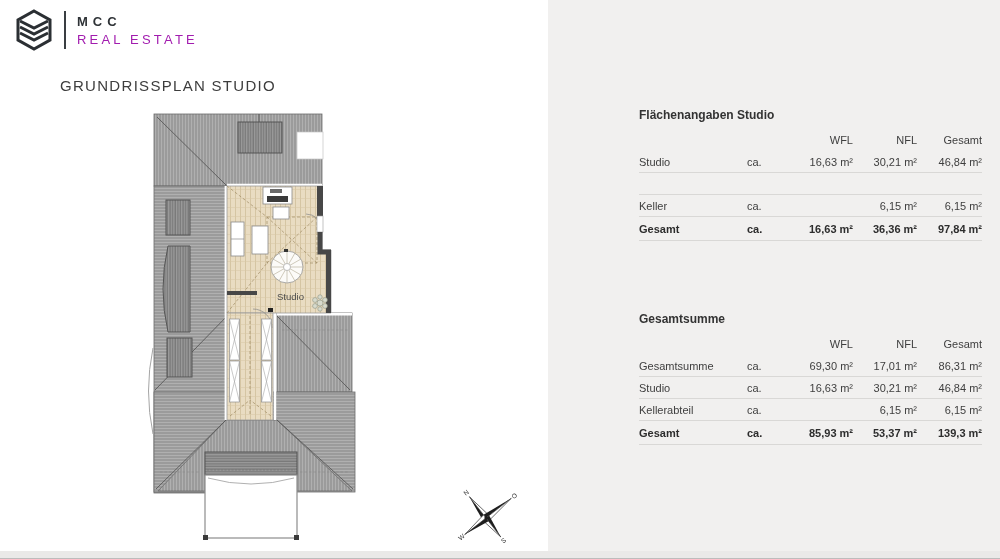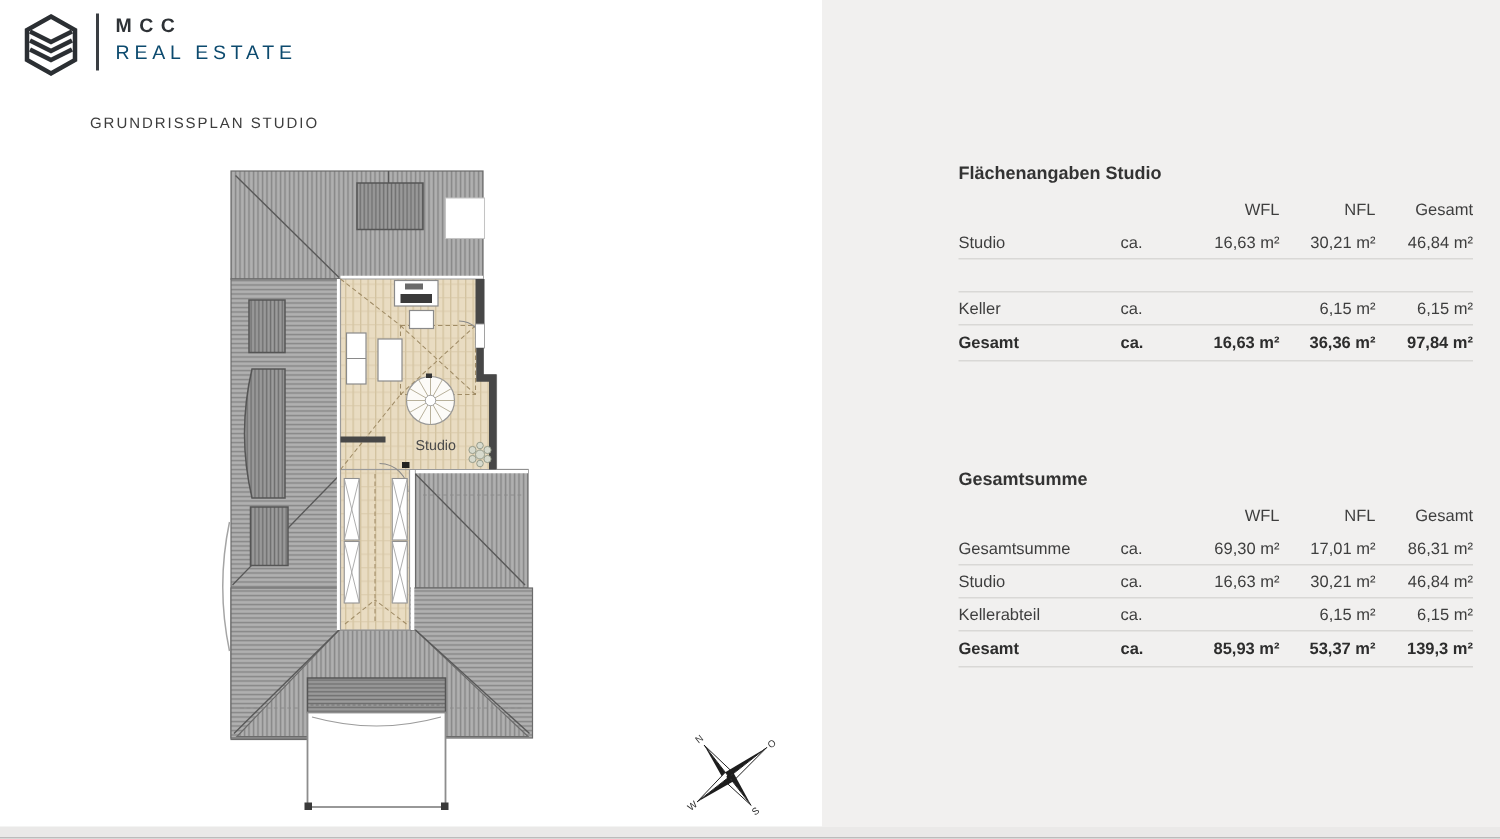--- a/index.html
+++ b/index.html
@@ -4,26 +4,26 @@
 <style>
   html,body{margin:0;padding:0;background:#fff;}
   body{width:1000px;height:559px;font-family:"Liberation Sans",sans-serif;overflow:hidden;}
   .page{position:relative;width:1000px;height:559px;background:#ffffff;}
 
   
   .right-panel{position:absolute;left:548px;top:0;width:452px;height:551px;background:#f1f0ef;}
   .bottom-strip{position:absolute;left:0;top:551px;width:1000px;height:8px;background:#eae9e8;border-bottom:1px solid #bcbcbc;box-sizing:border-box;}
 
   
-  .logo{position:absolute;left:15px;top:9px;display:flex;align-items:flex-start;gap:11px;}
+  .logo{position:absolute;left:15px;top:9px;display:flex;align-items:center;gap:11px;}
   .logo-divider{width:2px;height:38px;background:#3a3e42;}
   .logo-text{display:flex;flex-direction:column;justify-content:center;}
   .logo-text .l1{font-size:13px;font-weight:bold;letter-spacing:5px;color:#2e3236;line-height:15px;}
-  .logo-text .l2{font-size:13px;letter-spacing:3.2px;color:#0c4a6e;line-height:15px;margin-top:3px;}
-  .plan-title{position:absolute;left:60px;top:77px;font-size:10px;letter-spacing:1.3px;color:#3d3d3d;}
+  .logo-text .l2{font-size:13px;letter-spacing:3.2px;color:#a21caf;line-height:15px;margin-top:3px;}
+  .plan-title{position:absolute;left:60px;top:77px;font-size:15px;letter-spacing:1.3px;color:#3d3d3d;}
   .doc-number{position:absolute;left:548px;top:21px;width:410px;text-align:right;font-size:11px;color:#5c5c5c;}
 
   
   .tbl{position:absolute;left:639px;width:343px;}
   .tbl1{top:108px;} .tbl2{top:312px;}
   .tbl-title{font-size:12px;font-weight:bold;color:#333333;margin-bottom:7px;}
   .trow{display:grid;grid-template-columns:108px 36px 70px 64px 65px;align-items:center;
         height:21px;border-bottom:1px solid #d9d8d6;font-size:11px;color:#3e3e3e;}
   .thead{border-bottom:none;height:22px;}
   .num{text-align:right;}

